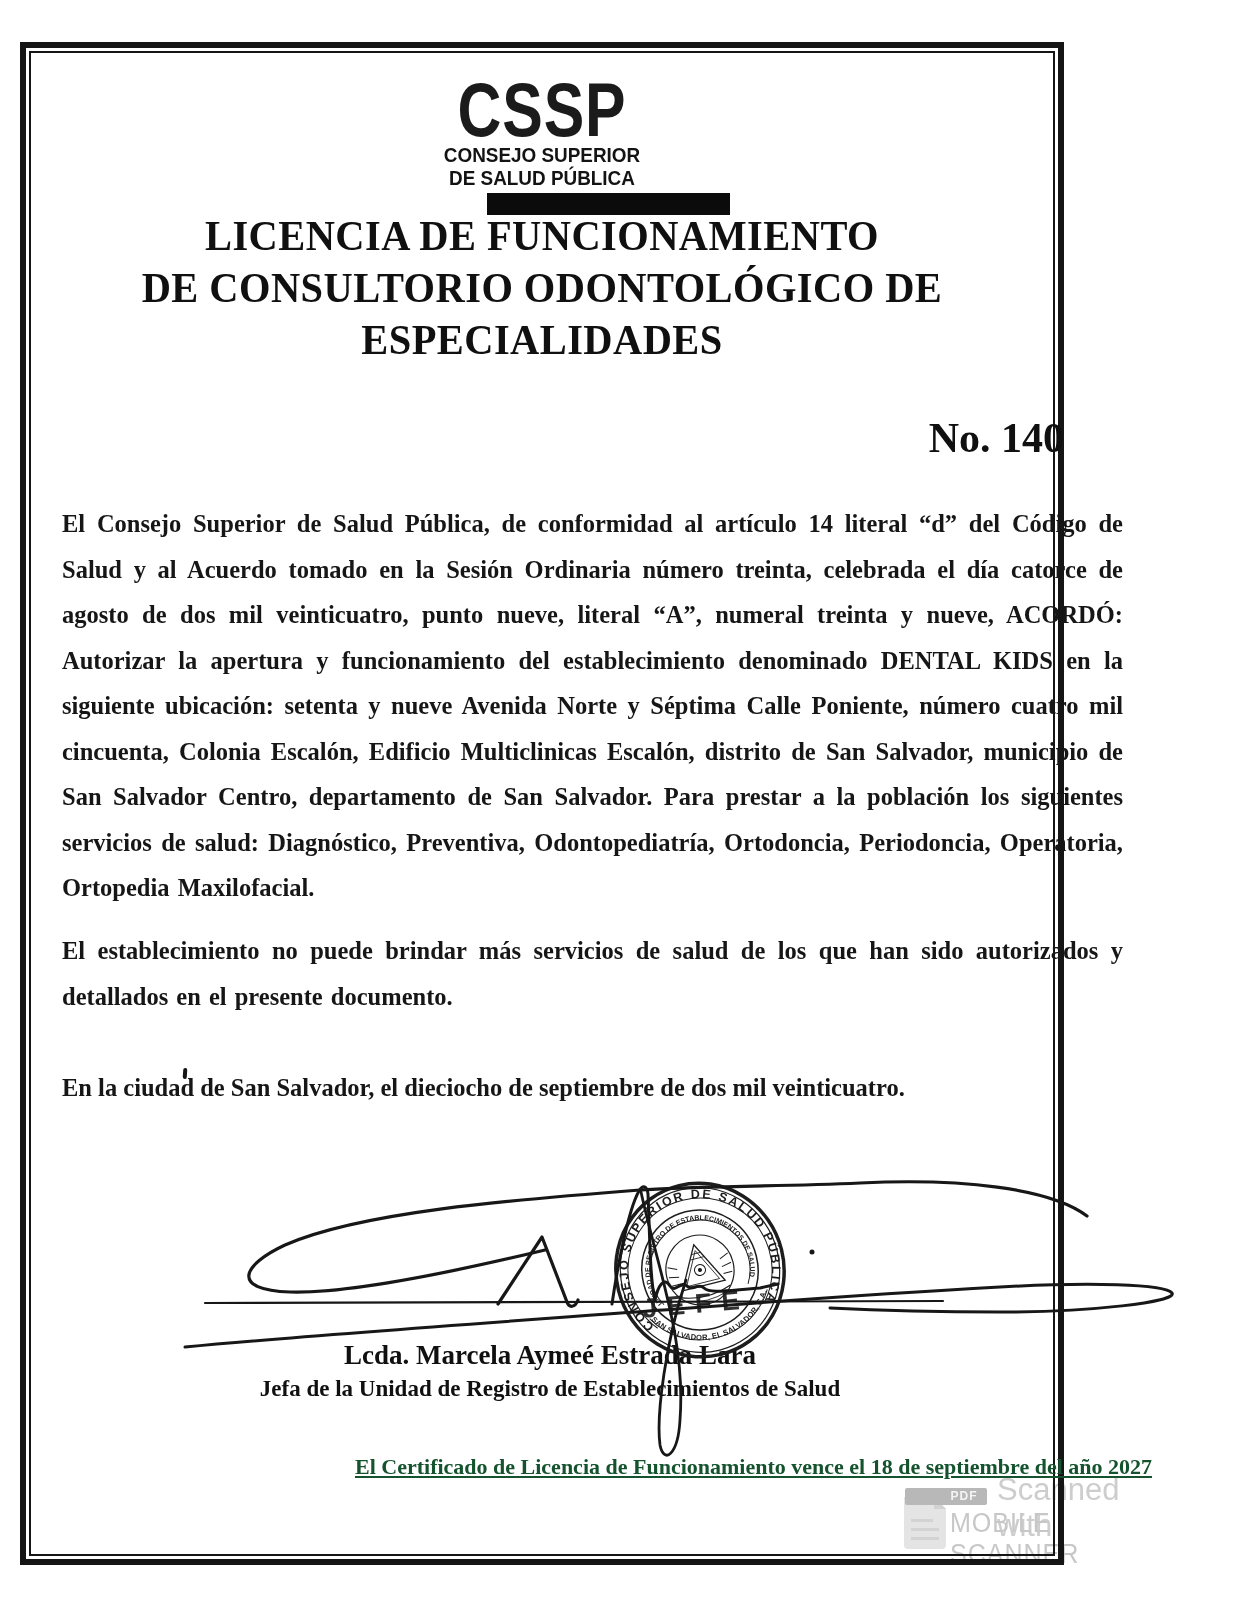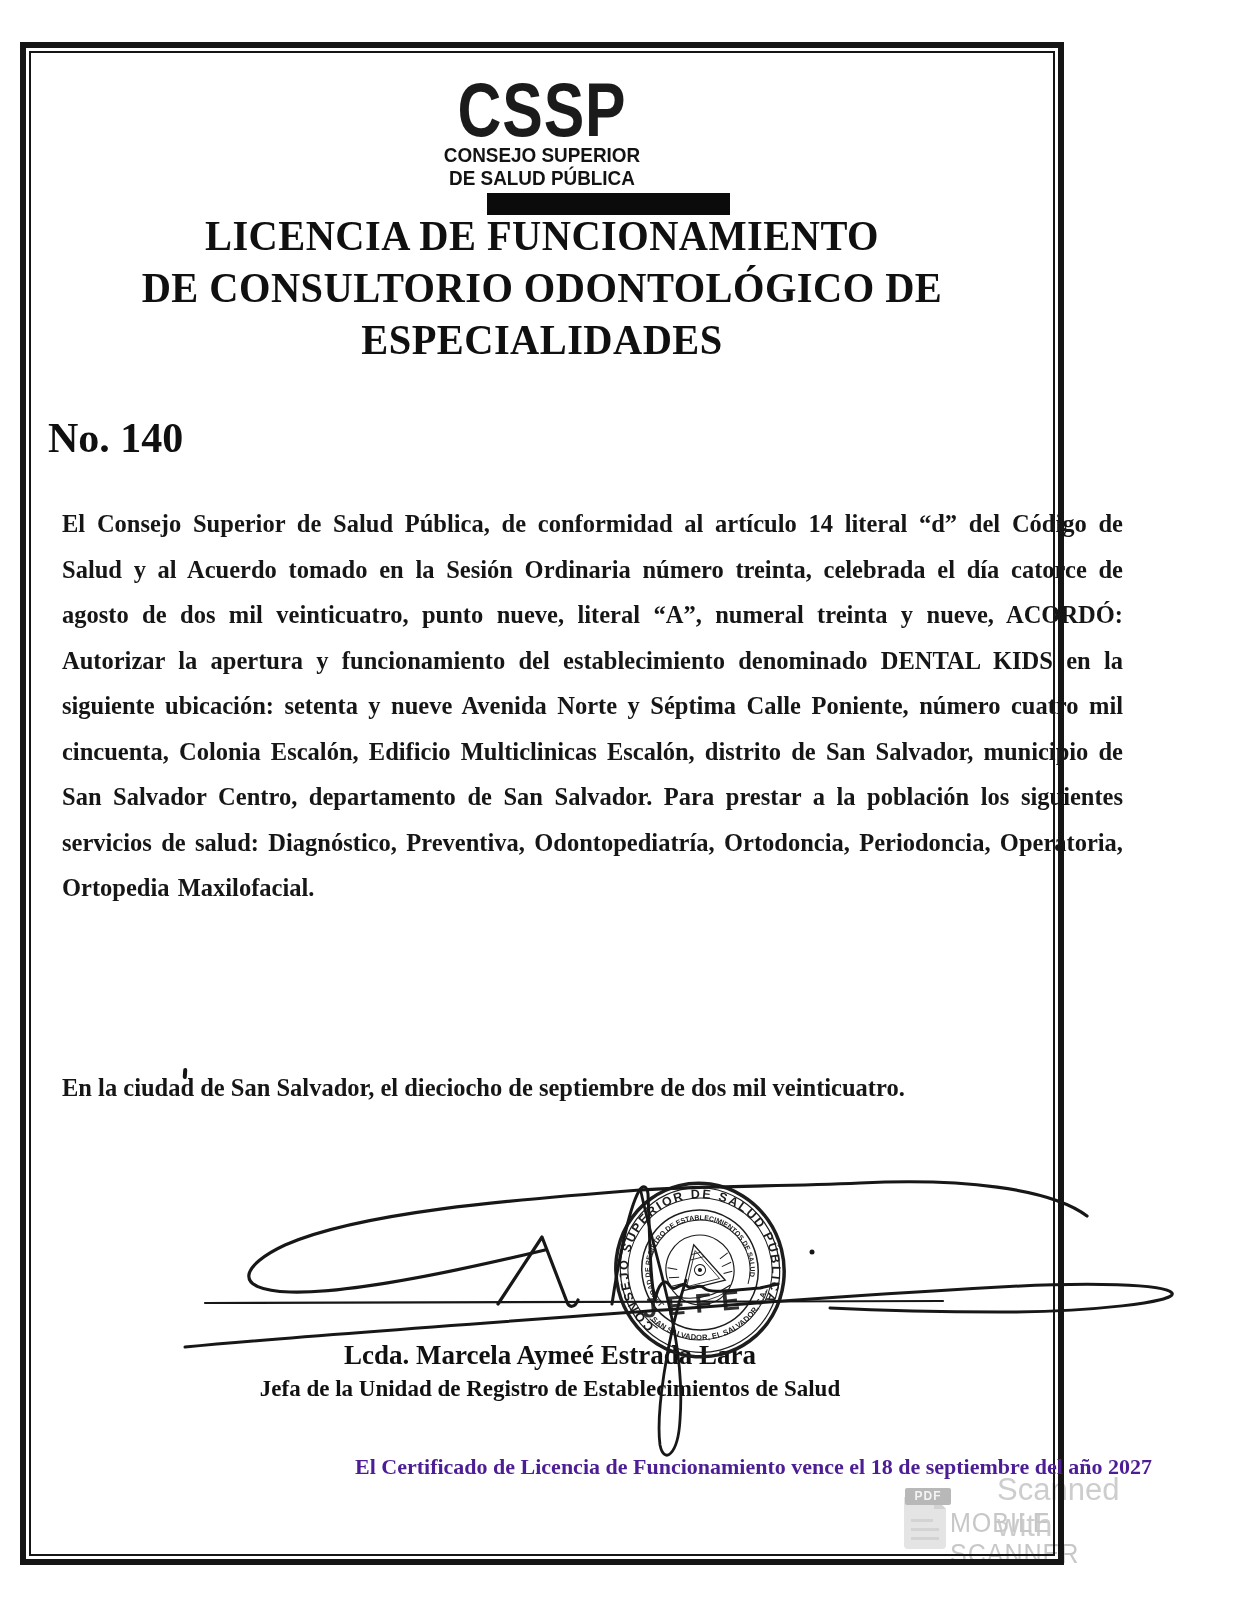--- a/index.html
+++ b/index.html
@@ -25,22 +25,22 @@
   }
   .logo-line1{top:102px;} .logo-line2{top:125px;}
   .redaction-bar{position:absolute; left:467px; top:151px; width:243px; height:22px; background:#0b0b0b;}
   
   .doc-title{
     position:absolute; top:168px; left:0; width:100%; text-align:center;
     font-weight:bold; font-size:43px; line-height:52px; letter-spacing:0.5px;
     transform:scaleX(0.94); color:#101010;
   }
   .doc-number{
-    position:absolute; top:372px; left:0; width:100%; text-align:left;
-    font-weight:bold; font-size:42px; color:#101010;margin-left:28px;
+    position:absolute; top:372px; left:0; width:100%; text-align:right;
+    font-weight:bold; font-size:42px; color:#101010;
   }
   
   .para{
     position:absolute; left:42px; width:1061px;
     font-weight:bold; font-size:24.5px; line-height:45.5px;
     text-align:justify; word-spacing:2px; color:#161616;
   }
   .para1{top:459px;}
   .para2{top:886px;}
   .stray-mark{position:absolute; left:163px; top:1026px; width:4px; height:11px;
@@ -61,39 +61,39 @@
     position:absolute; left:200px; top:1298px; width:660px; text-align:center;
     font-weight:bold; font-size:27px; color:#101010; z-index:2;
   }
   .sig-role{
     position:absolute; left:200px; top:1334px; width:660px; text-align:center;
     font-weight:bold; font-size:23px; color:#101010; z-index:2;
   }
   
   .expiry-line{
     position:absolute; left:322px; top:1412px; width:810px; text-align:right;
-    font-weight:bold; font-size:22px; color:#4c1d95; z-index:2;
+    font-weight:bold; font-size:22px; color:#14532d; z-index:2;text-decoration:underline;
   }
   
   .watermark{position:absolute; z-index:1;}
   .wm-text1{
     position:absolute; left:952px; top:1472px;
     font-family:"Liberation Sans", sans-serif; font-size:31px; color:#cdcdcd;margin-left:45px;
   }
   .wm-text2{
     position:absolute; left:950px; top:1508px;
     font-family:"Liberation Sans", sans-serif; font-size:27px; letter-spacing:1px; color:#c7c7c7;
     transform:scaleX(0.93); transform-origin:left center;
   }
   .wm-doc{position:absolute; left:898px; top:1495px;}
   .wm-badge{
     position:absolute; left:905px; top:1488px; width:46px; height:17px;
     background:#b8b8b8; border-radius:2px; text-align:center;
     font-family:"Liberation Sans", sans-serif; font-weight:bold; font-size:12px;
-    line-height:17px; color:#f4f4f4; letter-spacing:1px;
+    line-height:17px; color:#f4f4f4; letter-spacing:1px;padding-left:36px;
   }
 </style>
 </head>
 <body>
 
 <div class="page">
 
   <div class="watermark">
     <svg class="wm-doc" width="54" height="56" viewBox="0 0 54 56">
       <path d="M6 2 L36 2 L48 14 L48 50 Q48 54 44 54 L10 54 Q6 54 6 50 Z" fill="#e4e4e4"></path>
@@ -118,20 +118,21 @@
     <div class="redaction-bar"></div>
 
     <div class="doc-title">
       <div>LICENCIA DE FUNCIONAMIENTO</div>
       <div>DE CONSULTORIO ODONTOLÓGICO DE</div>
       <div>ESPECIALIDADES</div>
     </div>
     <div class="doc-number">No. 140</div>
 
     <div class="para para1">El Consejo Superior de Salud Pública, de conformidad al artículo 14 literal “d” del Código de Salud y al Acuerdo tomado en la Sesión Ordinaria número treinta, celebrada el día catorce de agosto de dos mil veinticuatro, punto nueve, literal “A”, numeral treinta y nueve, ACORDÓ: Autorizar la apertura y funcionamiento del establecimiento denominado DENTAL KIDS en la siguiente ubicación: setenta y nueve Avenida Norte y Séptima Calle Poniente, número cuatro mil cincuenta, Colonia Escalón, Edificio Multiclinicas Escalón, distrito de San Salvador, municipio de San Salvador Centro, departamento de San Salvador. Para prestar a la población los siguientes servicios de salud: Diagnóstico, Preventiva, Odontopediatría, Ortodoncia, Periodoncia, Operatoria, Ortopedia Maxilofacial.</div>
+    <div class="para para2">El establecimiento no puede brindar más servicios de salud de los que han sido autorizados y detallados en el presente documento.</div>
     <div class="stray-mark"></div>
     <div class="date-line">En la ciudad de San Salvador, el dieciocho de septiembre de dos mil veinticuatro.</div>
 
     <svg class="seal-svg" viewBox="0 0 176 180">
       <g transform="rotate(-14 88 90)" stroke="#1d1d1d" fill="none">
         <ellipse cx="88" cy="90" rx="84" ry="87" stroke-width="3.5"></ellipse>
         <ellipse cx="88" cy="90" rx="79.5" ry="82.5" stroke-width="1.2"></ellipse>
         <ellipse cx="88" cy="90" rx="58" ry="60" stroke-width="1.5"></ellipse>
         <ellipse cx="88" cy="90" rx="34" ry="35" stroke-width="1.2"></ellipse>
         <path id="sealTop" d="M 32.8 136.3 A 72 72 0 1 1 143.2 136.3"></path>

